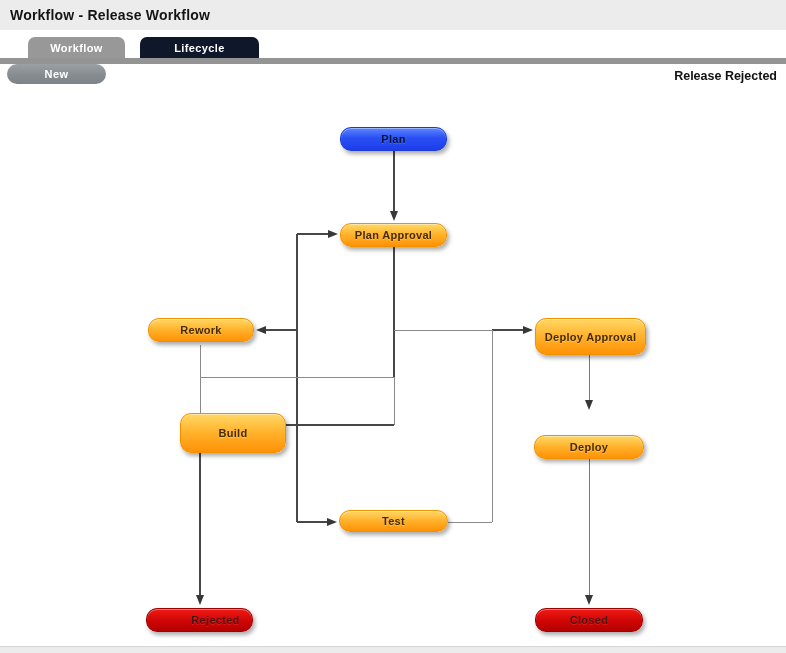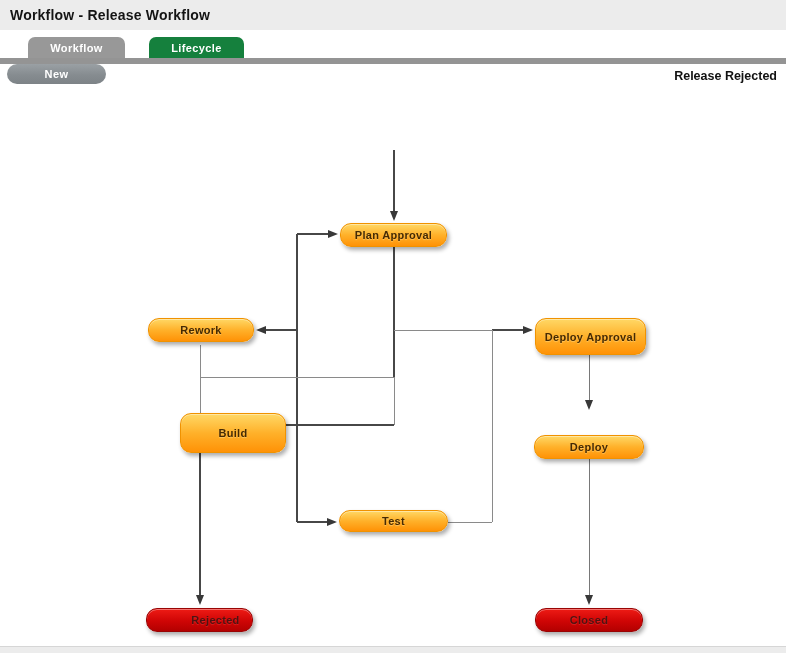--- a/index.html
+++ b/index.html
@@ -16,21 +16,21 @@
     position:absolute; left:10px; top:0; line-height:30px;
     font-size:14px; font-weight:bold; color:#141414; letter-spacing:0.2px;
   }
   
   .tab {
     position:absolute; top:37px; height:21px; border-radius:7px 7px 0 0;
     color:#ffffff; font-size:11px; font-weight:bold; letter-spacing:0.4px;
     display:flex; align-items:center; justify-content:center; cursor:default;
   }
   .tab-active   { left:28px;  width:97px; background:#989898; }
-  .tab-inactive { left:149px; width:95px; background:#15803d; }
+  .tab-inactive { left:140px; width:119px; background:#0f172a; }
   .tabbar-rule {
     position:absolute; left:0; top:58px; width:786px; height:6px; background:#949494;
   }
   
   .new-btn {
     position:absolute; left:7px; top:64px; width:99px; height:20px;
     border:none; border-radius:10px;
     background:linear-gradient(#9aa0a4 0%, #868c90 55%, #7d8387 100%);
     color:#ffffff; font-family:"Liberation Sans", sans-serif;
     font-size:11px; font-weight:bold; letter-spacing:0.4px;
@@ -116,20 +116,21 @@
       <div class="seg seg-mid" style="left: 589px; top: 437px; width: 1px; height: 159px;"></div>
       <div class="arrow arrow-down" style="left: 390px; top: 211px;"></div>
       <div class="arrow arrow-right" style="left: 328px; top: 230px;"></div>
       <div class="arrow arrow-left" style="left: 256px; top: 326px;"></div>
       <div class="arrow arrow-right" style="left: 523px; top: 326px;"></div>
       <div class="arrow arrow-left" style="left: 256px; top: 421px;"></div>
       <div class="arrow arrow-right" style="left: 327px; top: 518px;"></div>
       <div class="arrow arrow-down" style="left: 196px; top: 595px;"></div>
       <div class="arrow arrow-down" style="left: 585px; top: 400px;"></div>
       <div class="arrow arrow-down" style="left: 585px; top: 595px;"></div>
+      <div class="node node-blue" style="left: 340px; top: 127px; width: 107px; height: 24px;">Plan</div>
       <div class="node node-orange" style="left: 340px; top: 223px; width: 107px; height: 24px;">Plan Approval</div>
       <div class="node node-orange" style="left: 148px; top: 318px; width: 106px; height: 24px;">Rework</div>
       <div class="node node-orange" style="left: 535px; top: 318px; width: 111px; height: 37px;">Deploy Approval</div>
       <div class="node node-orange" style="left: 132px; top: 413px; width: 106px; height: 40px; margin-left: 48px;">Build</div>
       <div class="node node-orange" style="left: 534px; top: 413px; width: 110px; height: 24px; margin-top: 22px;">Deploy</div>
       <div class="node node-orange" style="left: 339px; top: 510px; width: 109px; height: 22px;">Test</div>
       <div class="node node-red" style="left: 146px; top: 608px; width: 107px; height: 24px; padding-left: 32px;">Rejected</div>
       <div class="node node-red" style="left: 535px; top: 608px; width: 108px; height: 24px;">Closed</div>
     </div>
 

